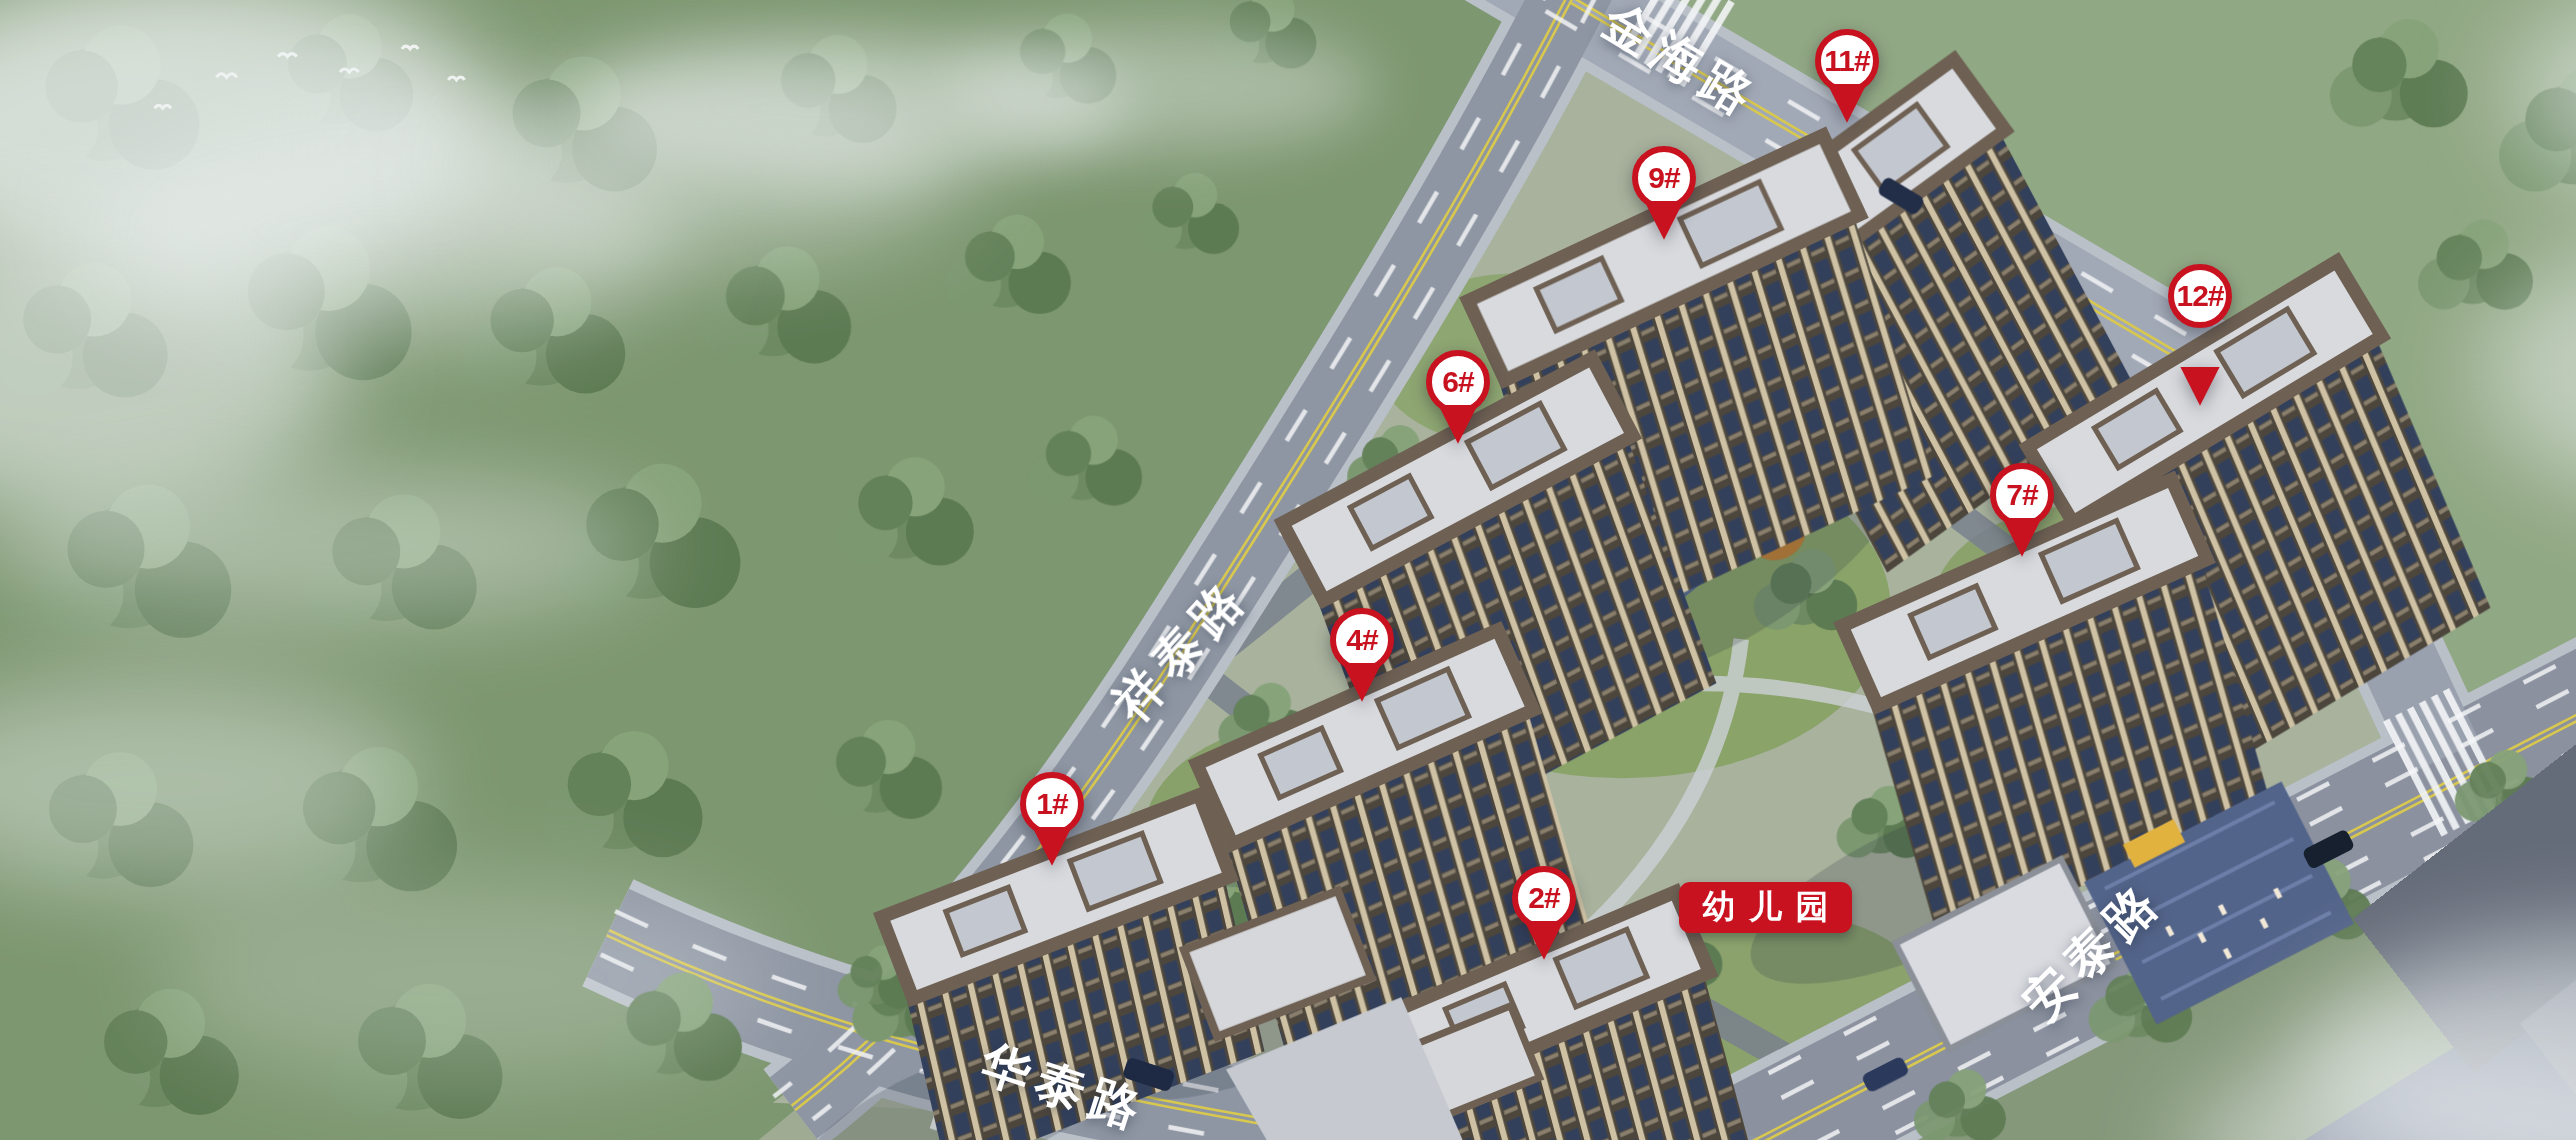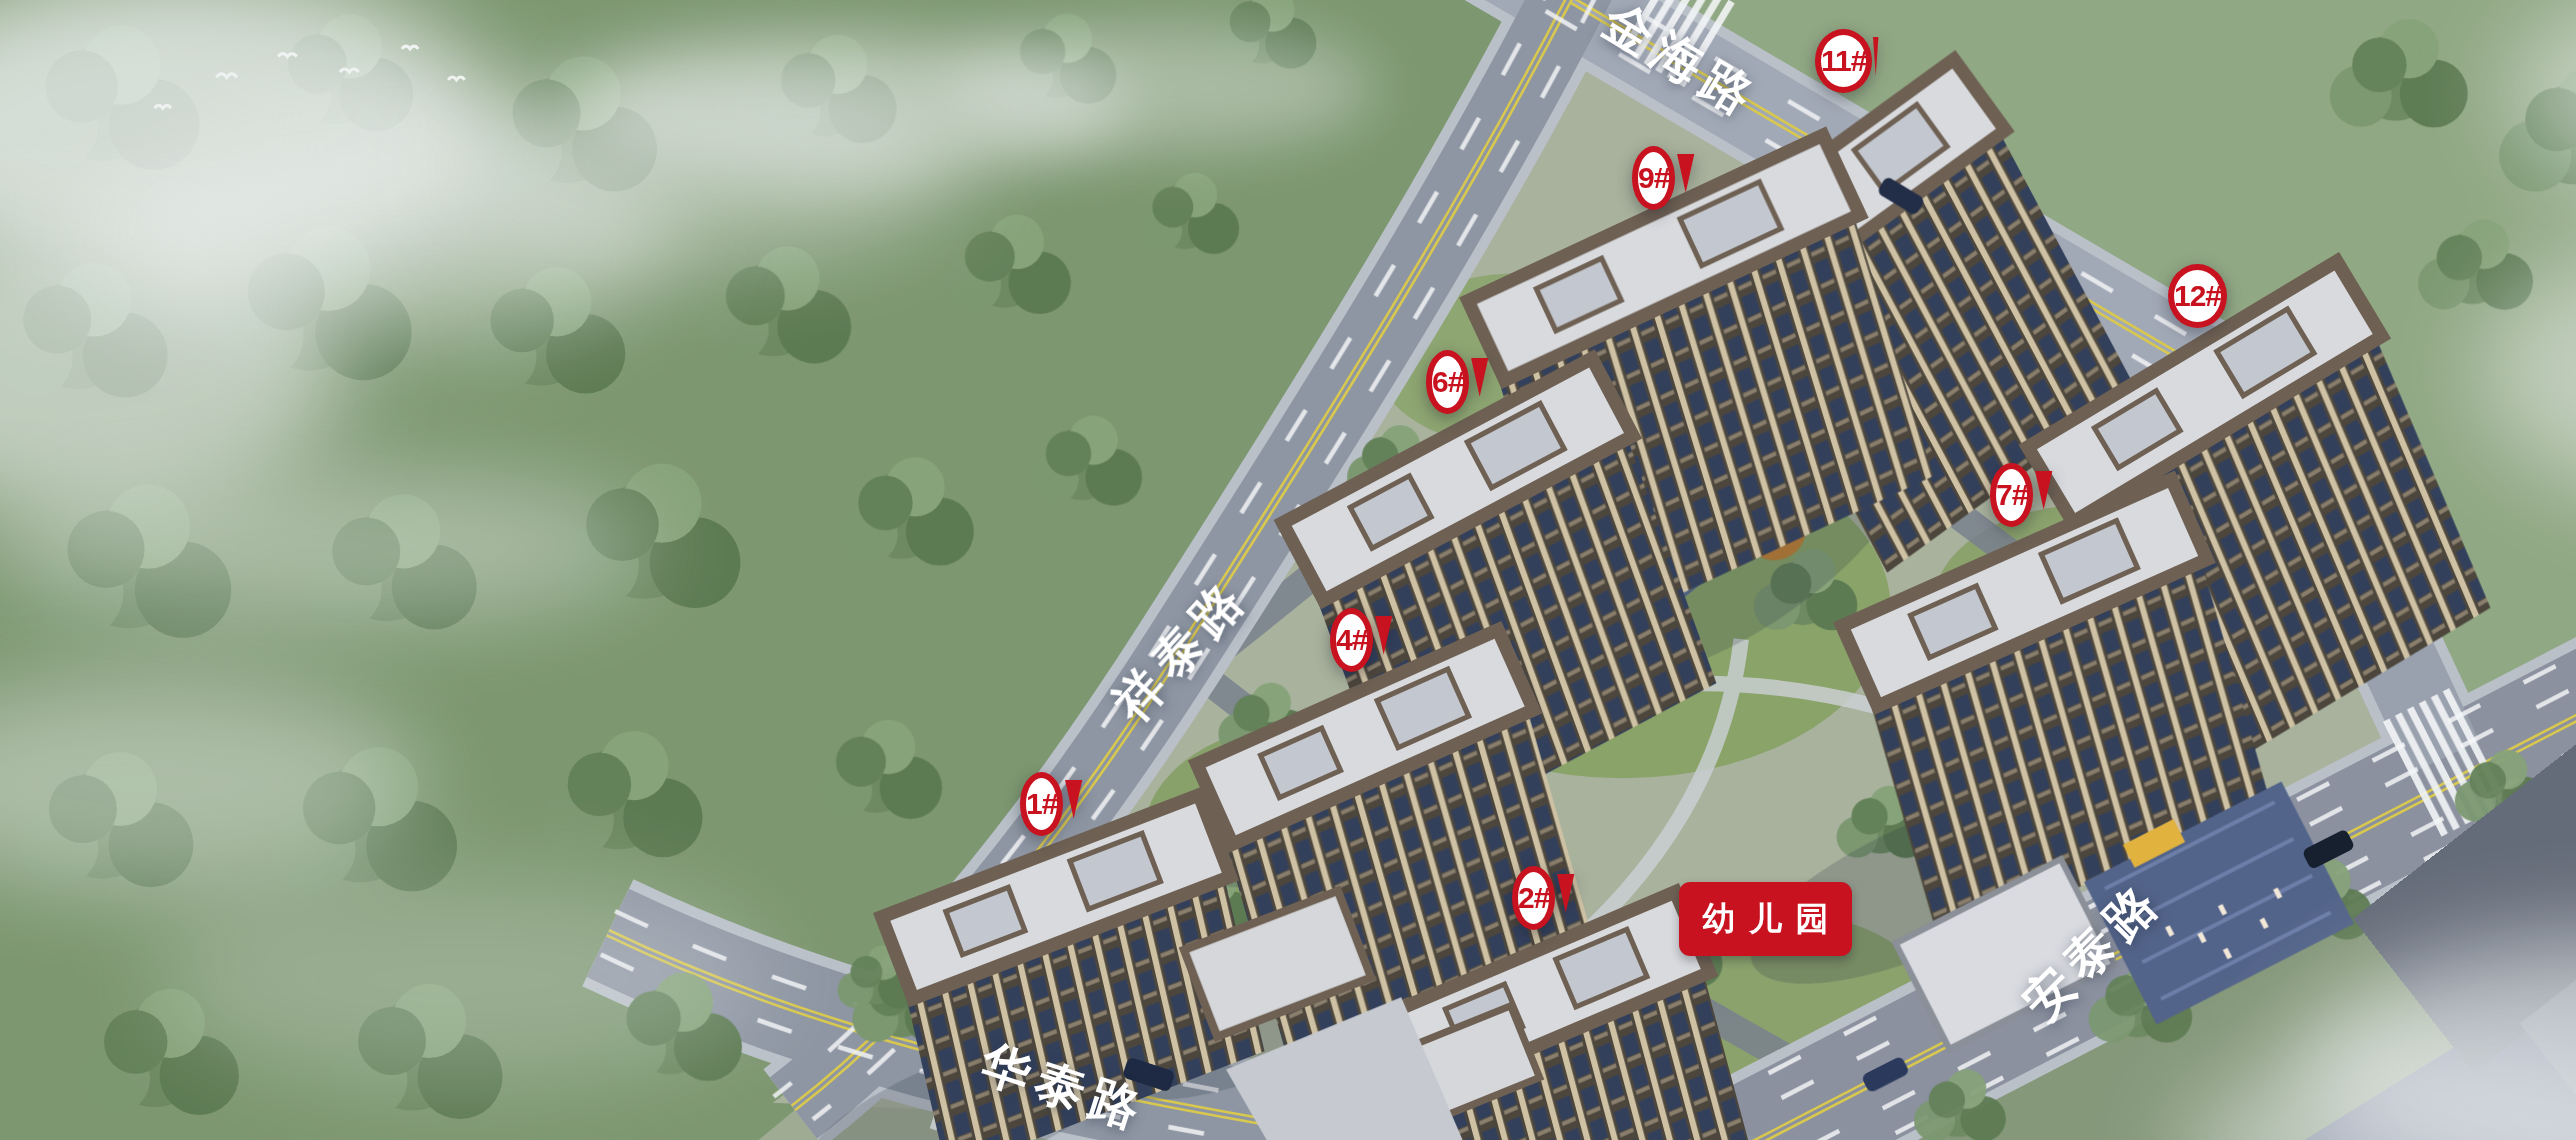--- a/index.html
+++ b/index.html
@@ -1,37 +1,37 @@
 <!DOCTYPE html>
 <html style="--marker-red: #c8121f;font-size:8.2px"><head>
 <meta charset="utf-8">
 <style>
   html,body{margin:0;padding:0;background:#9eab92;}
   .scene{position:relative;width:2789px;height:1141px;overflow:hidden;
          font-family:"Liberation Sans","DejaVu Sans",sans-serif;}
   .scene svg.render{position:absolute;left:0;top:0;width:100%;height:100%;display:block;}
 
   
-  .pin{position:absolute;width:64px;display:flex;align-items:center;
+  .pin{position:absolute;width:64px;display:flex;flex-direction:column;align-items:center;
        filter:drop-shadow(0 5.2px 8.2px rgba(20,24,36,.38));z-index:30;}
   .pin-circle{width:64px;height:64px;box-sizing:border-box;background:#fff;
        border:6.7px solid var(--marker-red,#c8121f);border-radius:50%;
        display:flex;align-items:center;justify-content:center;}
   .pin-circle span{font-size:30px;font-weight:800;color:var(--marker-red,#c8121f);
        letter-spacing:-1px;white-space:nowrap;}
   .pin-tail{width:47px;height:39px;margin-top:-9.3px;background:var(--marker-red,#c8121f);
        clip-path:polygon(8% 0,92% 0,50% 100%);}
 
   
   .road-label{position:absolute;color:#fff;font-size:49px;font-weight:700;letter-spacing:8.2px;
        white-space:nowrap;text-shadow:0 2.6px 11.3px rgba(35,45,65,.5);z-index:20;
        transform-origin:center center;}
 
   
-  .poi-badge{position:absolute;left:1679px;top:882px;width:173px;height:74px;
+  .poi-badge{position:absolute;left:1679px;top:882px;width:173px;height:51px;
        background:var(--marker-red,#c8121f);border-radius:11.3px;display:flex;align-items:center;
        justify-content:center;z-index:25;box-shadow:0 4.1px 9.3px rgba(20,24,36,.3);}
   .poi-badge span{color:#fff;font-size:33px;font-weight:700;letter-spacing:13.4px;margin-right:-13.4px;}
 </style>
 </head>
 <body>
 
 <div class="scene">
 
   <svg class="render" viewBox="0 0 5414 2214" preserveAspectRatio="none">

